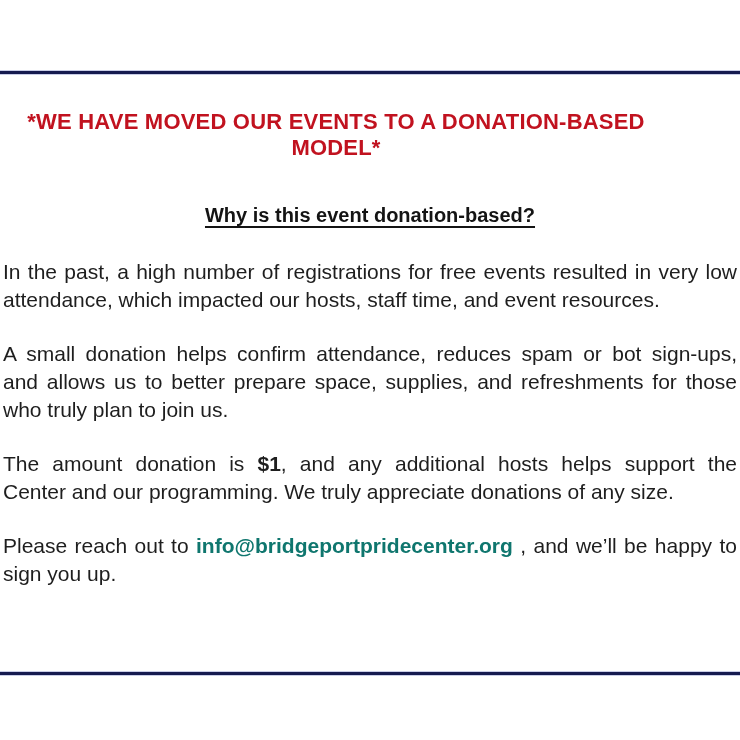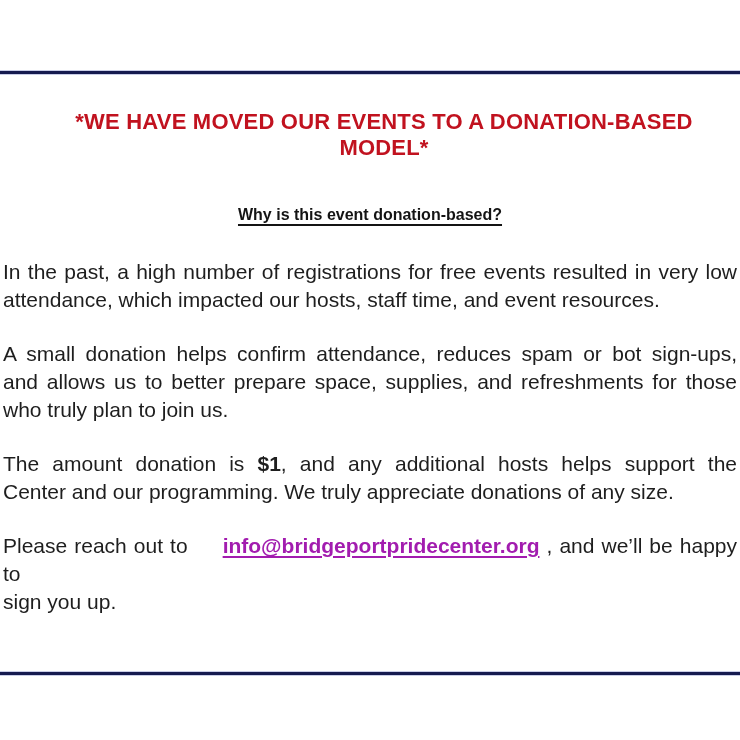--- a/index.html
+++ b/index.html
@@ -25,31 +25,30 @@
   .red-title {
     position: absolute;
     top: 109px;
     left: 0;
     width: 672px;
     text-align: center;
     font-size: 22px;
     line-height: 26px;
     font-weight: 700;
     letter-spacing: 0.2px;
-    margin-left: 48px;
   }
   .content {
     position: absolute;
     top: 203px;
     left: 3px;
     width: 734px;
   }
   .section-heading {
     text-align: center;
-    font-size: 16px;
+    font-size: 20px;
     line-height: 24px;
     font-weight: 700;
     color: #141414;
     margin-bottom: 31px;
   }
   .section-heading .uline {
     text-decoration: underline;
     text-decoration-thickness: 2px;
     text-underline-offset: 4px;
   }
@@ -57,26 +56,24 @@
     font-size: 21px;
     line-height: 28px;
     margin-bottom: 26px;
     color: #1e1e1e;
   }
   .line { display: block; text-align: left; }
   .line.j { text-align: justify; text-align-last: justify; }
   .b { font-weight: 700; }
   .email-link {
     font-weight: 700;
-    color: #a21caf;
-    text-decoration: underline;
+    color: #0f766e;
     text-decoration-thickness: 2px;
     text-underline-offset: 3px;
     cursor: pointer;
-    margin-left: 28px;
   }
 </style>
 </head>
 <body>
 
 <div class="page">
 
   <div class="divider divider-top" style="background: rgb(22, 26, 79);"></div>
 
   <div class="red-title" style="color: rgb(193, 18, 31);">*WE HAVE MOVED OUR EVENTS TO A DONATION-BASED MODEL*</div>

